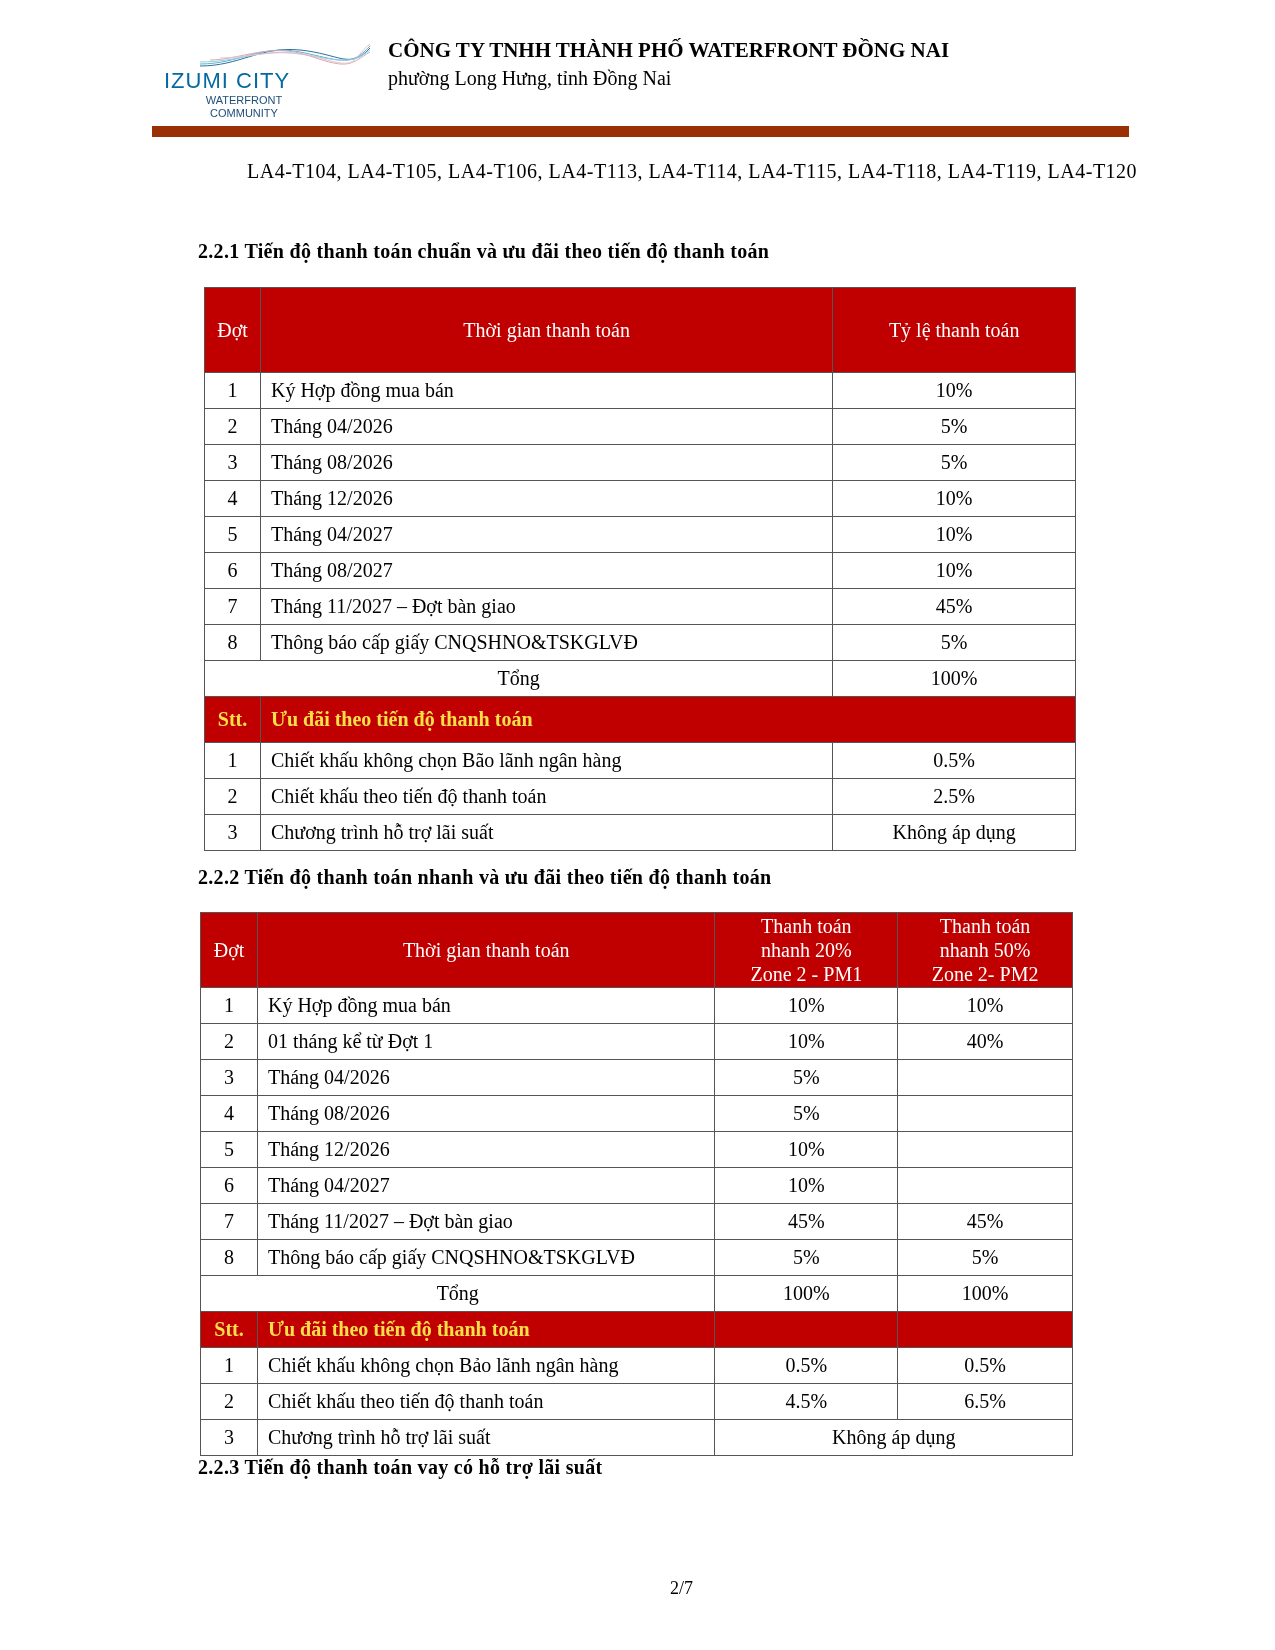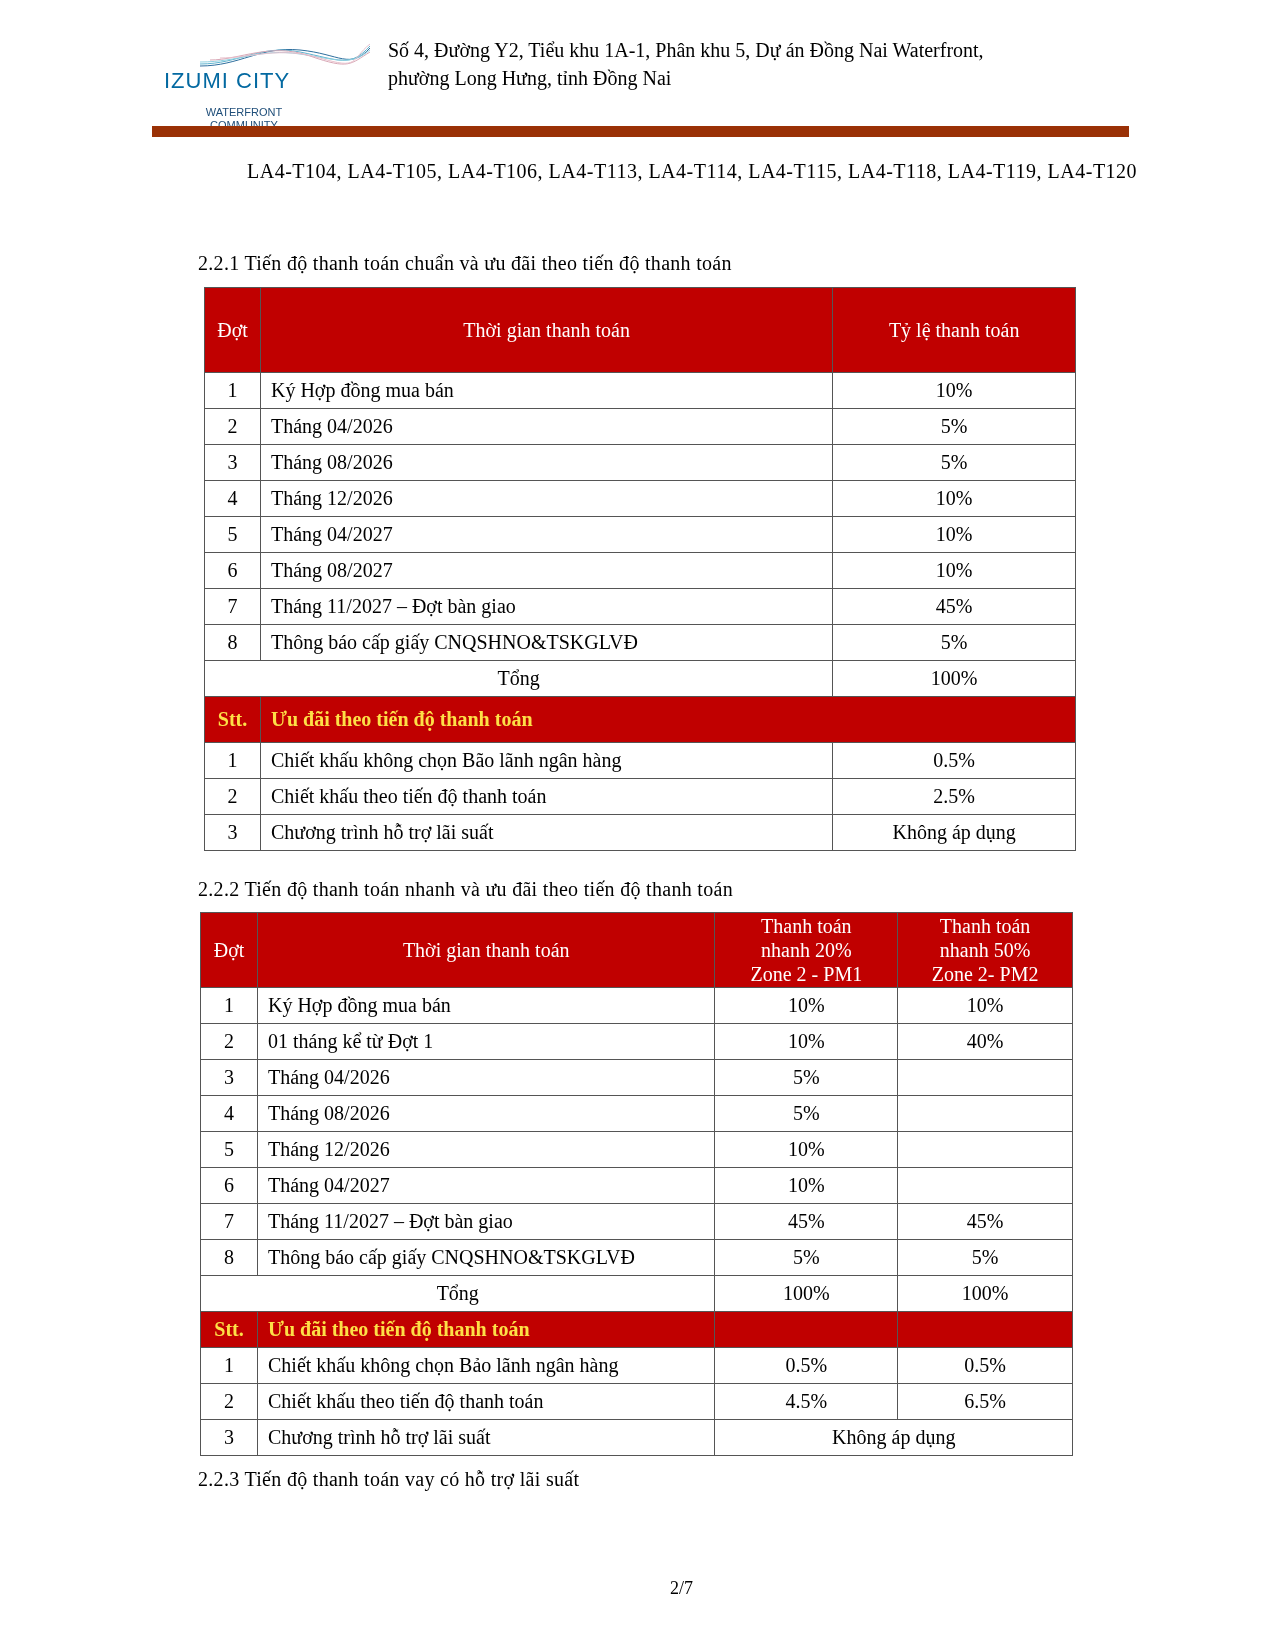--- a/index.html
+++ b/index.html
@@ -1,26 +1,26 @@
 <!DOCTYPE html>
 <html><head>
 <meta charset="utf-8">
 <style>
   html, body { margin: 0; padding: 0; background: #ffffff; }
   body { width: 1275px; height: 1650px; position: relative; font-family: "Liberation Serif", serif; color: #000; overflow: hidden; }
   .logo { position: absolute; left: 150px; top: 36px; width: 230px; height: 88px; }
   .logo svg { position: absolute; left: 50px; top: 4px; }
   .logo .brand { position: absolute; left: 14px; top: 32px; font-family: "Liberation Sans", sans-serif; font-size: 22px; color: #0369a1; letter-spacing: 1px; }
-  .logo .sub { position: absolute; left: 50px; font-family: "Liberation Sans", sans-serif; font-size: 11px; color: #1f4e79; text-align: center; width: 88px; margin-top: 12px; }
+  .logo .sub { position: absolute; left: 50px; font-family: "Liberation Sans", sans-serif; font-size: 11px; color: #1f4e79; text-align: center; width: 88px; }
   .company { position: absolute; left: 388px; top: 36px; }
   .company .name { font-size: 21px; font-weight: bold; line-height: 28px; }
   .company .addr { font-size: 20px; line-height: 28px; }
   .rule { position: absolute; left: 152px; top: 126px; width: 977px; height: 11px; background: #9a3106; }
   .para { position: absolute; left: 207px; top: 152px; width: 920px; font-size: 20px; line-height: 39px; letter-spacing: 0.5px; text-align: justify; margin-left: 40px; }
-  .h { position: absolute; left: 198px; font-size: 20px; font-weight: normal; letter-spacing: 0.3px; margin-top: 12px; }
+  .h { position: absolute; left: 198px; font-size: 20px; font-weight: bold; letter-spacing: 0.3px; }
   table { position: absolute; border-collapse: collapse; font-size: 20px; }
   td, th { border: 1.5px solid #555; padding: 0 10px; height: 35px; }
   th { background: #c00000; color: #fff; font-weight: normal; }
   .hdr th { height: 84px; }
   .sub-hdr td { background: #c00000; color: #fde047; font-weight: bold; height: 45px; }
   .c { text-align: center; }
   .b { font-weight: normal; }
   .hdr2 th { height: 74px; line-height: 24px; }
   .footer { position: absolute; top: 1578px; left: 0; width: 1275px; text-align: center; font-size: 18px; margin-left: 44px; }
 </style>
@@ -34,21 +34,21 @@
     <path d="M0 22 C40 22, 60 8, 100 14 S150 26, 170 10" stroke="#8fd0e0" stroke-width="1" fill="none"></path>
     <path d="M10 20 C40 20, 70 2, 110 16 S150 24, 170 12" stroke="#d9a8b6" stroke-width="1" fill="none"></path>
     <path d="M20 18 C50 18, 80 6, 120 18 S150 20, 170 4" stroke="#e8c0cc" stroke-width="1" fill="none"></path>
   </svg>
   <div class="brand">IZUMI CITY</div>
   <div class="sub" style="top:58px">WATERFRONT</div>
   <div class="sub" style="top:71px">COMMUNITY</div>
 </div>
 
 <div class="company">
-  <div class="addr">Số 4, Đường Y2, Tiểu khu 1A-1, Phân khu 5, Dự án Đồng Nai Waterfront,</div>
+  <div class="name">CÔNG TY TNHH THÀNH PHỐ WATERFRONT ĐỒNG NAI</div>
   <div class="addr">phường Long Hưng, tỉnh Đồng Nai</div>
 </div>
 
 <div class="rule"></div>
 
 <div class="para">LA4-T104, LA4-T105, LA4-T106, LA4-T113, LA4-T114, LA4-T115, LA4-T118, LA4-T119, LA4-T120</div>
 
 <div class="h" style="top:240px">2.2.1 Tiến độ thanh toán chuẩn và ưu đãi theo tiến độ thanh toán</div>
 
 <table id="t1" style="left:204px; top:287px; width:872px;">

